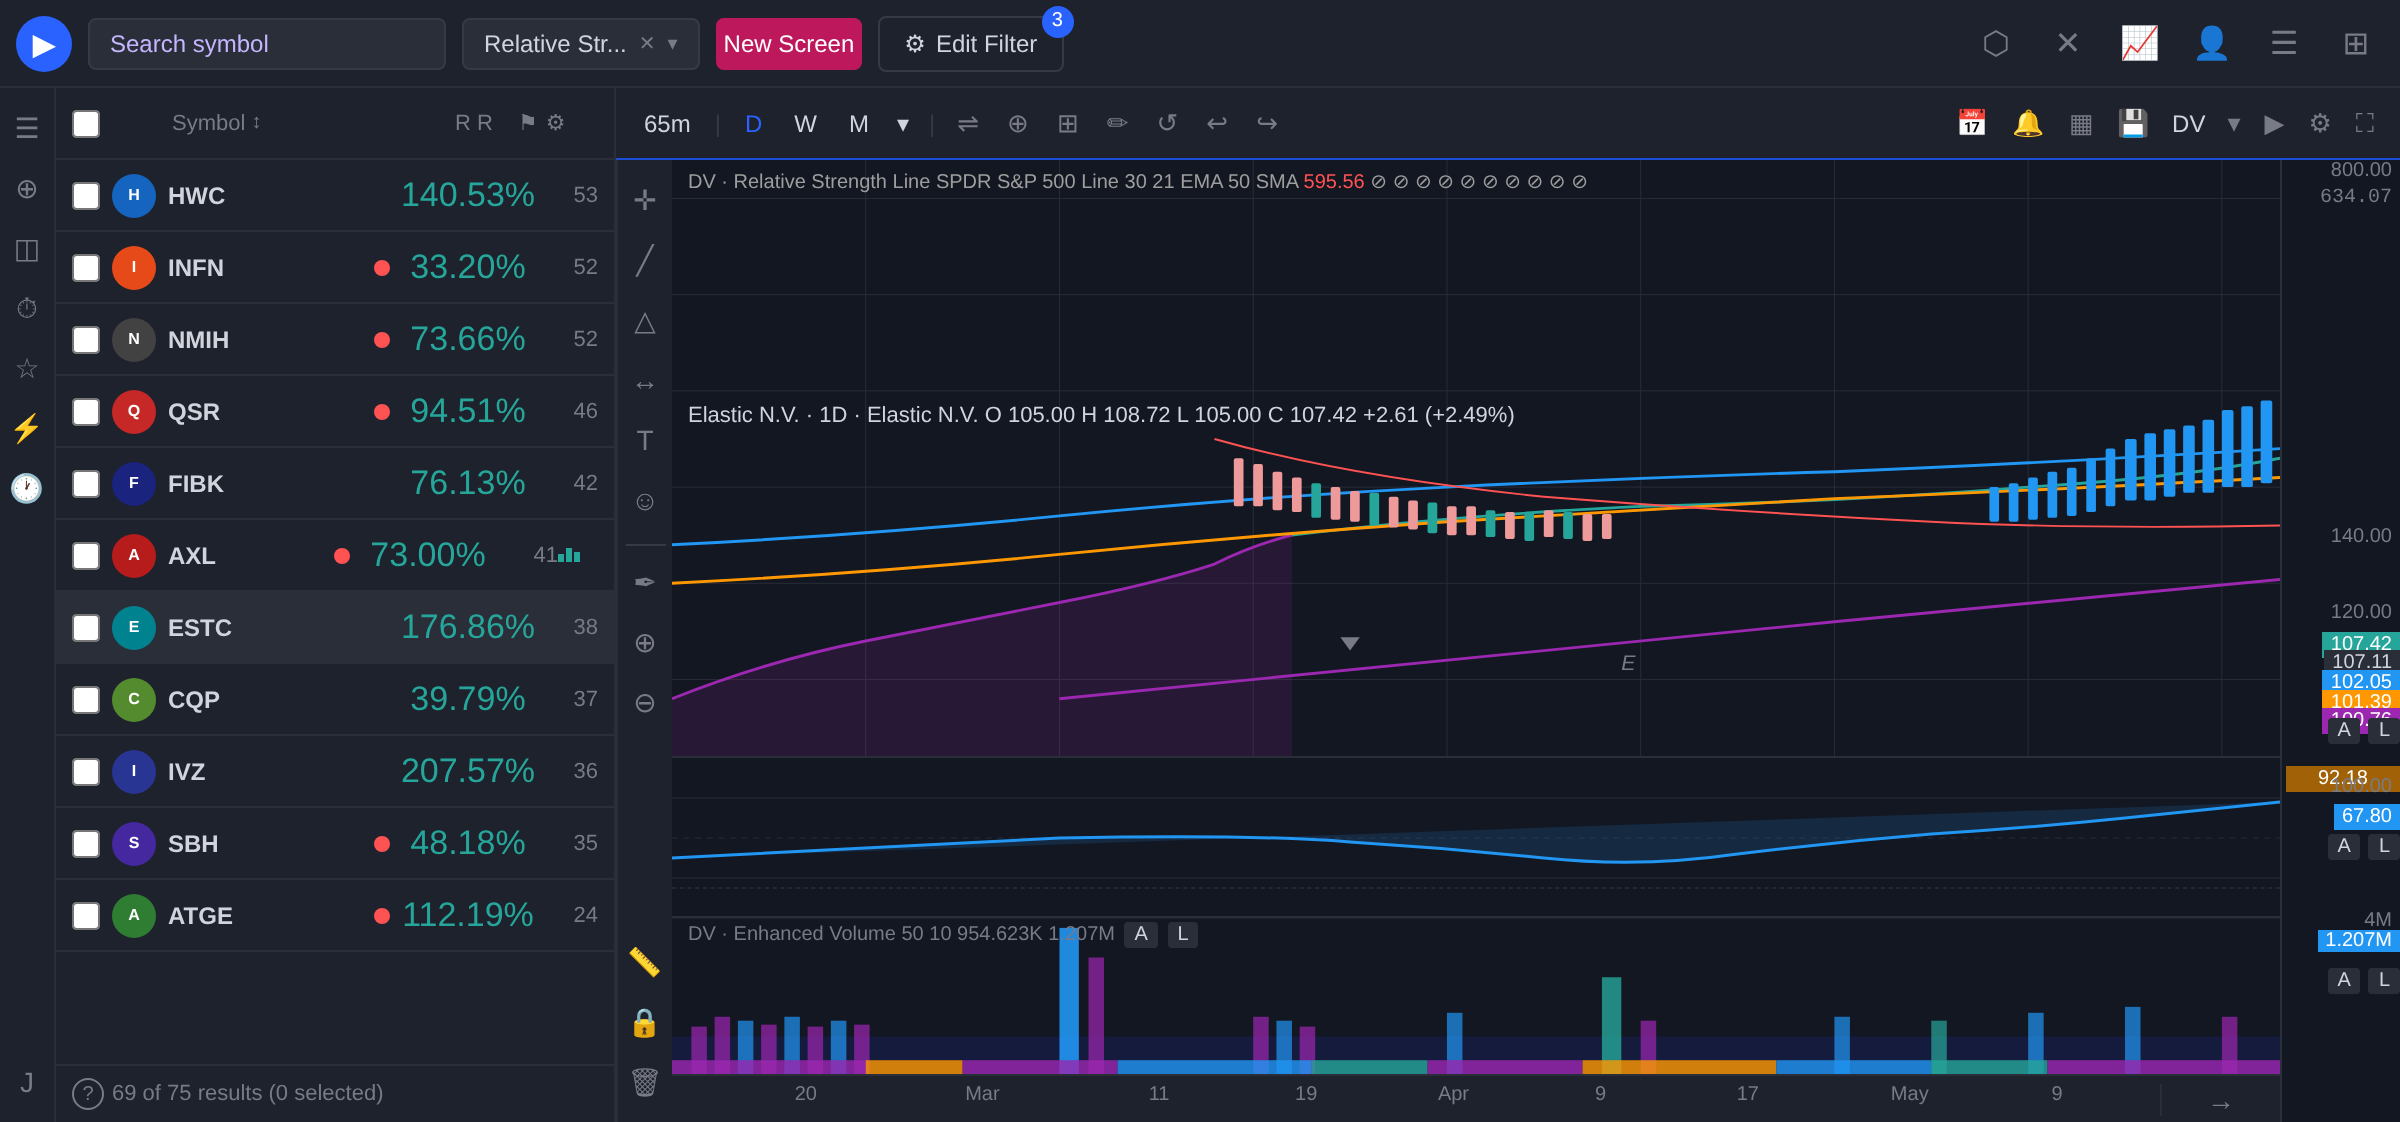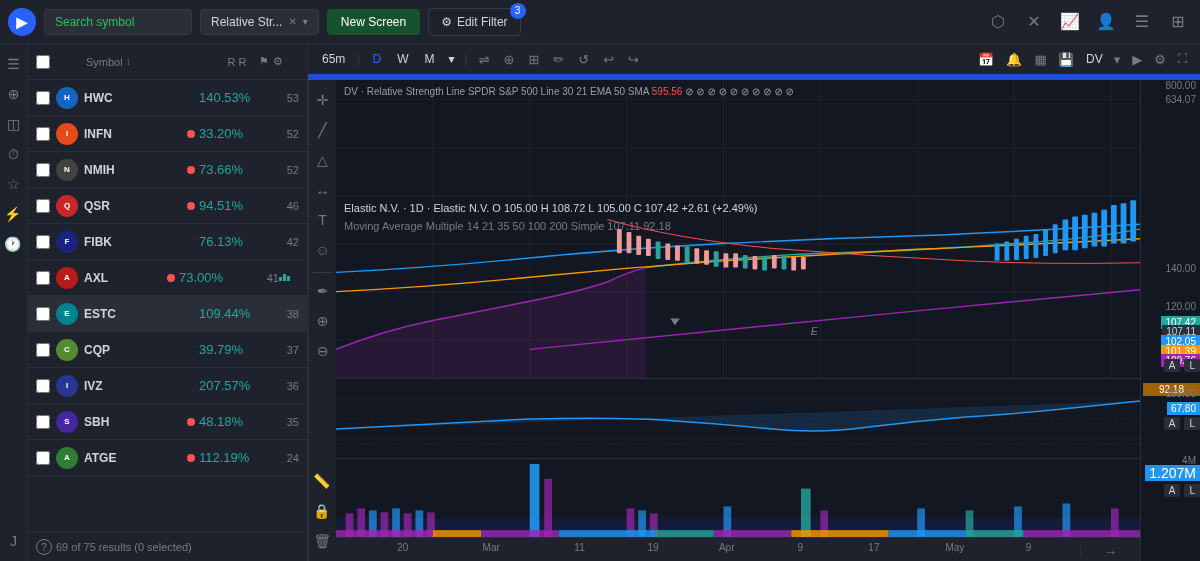--- a/index.html
+++ b/index.html
@@ -2,24 +2,24 @@
 <html><head>
   <meta charset="utf-8">
   <style>
     * { box-sizing: border-box; margin: 0; padding: 0; }
     body { background: #131722; color: #d1d4dc; font-family: -apple-system, BlinkMacSystemFont, 'Segoe UI', sans-serif; font-size: 12px; overflow: hidden; width: 1200px; height: 561px; }
 
     
     #topbar { display: flex; align-items: center; height: 44px; background: #1e222d; border-bottom: 1px solid #2a2e39; padding: 0 8px; gap: 8px; }
     #topbar .logo { width: 28px; height: 28px; background: #2962ff; border-radius: 50%; display: flex; align-items: center; justify-content: center; flex-shrink: 0; cursor: pointer; }
     #topbar .logo span { color: white; font-size: 14px; font-weight: bold; }
-    #topbar .search-box { background: #2a2e39; border: 1px solid #363a45; border-radius: 4px; padding: 5px 10px; color: #22c55e; width: 148px; cursor: pointer; }
+    #topbar .search-box { background: #2a2e39; border: 1px solid #363a45; border-radius: 4px; padding: 5px 10px; color: #c4b5fd; width: 179px; cursor: pointer; }
     #topbar .tab-active { background: #2a2e39; border: 1px solid #363a45; border-radius: 4px; padding: 5px 10px; color: #d1d4dc; display: flex; align-items: center; gap: 6px; cursor: pointer; }
     #topbar .tab-active .close-btn { color: #787b86; cursor: pointer; font-size: 10px; }
-    #topbar .new-screen-btn { background: #14532d; border: none; border-radius: 4px; color: white; padding: 6px 14px; cursor: pointer; font-size: 12px; font-weight: 500; }
+    #topbar .new-screen-btn { background: #be185d; border: none; border-radius: 4px; color: white; padding: 6px 4px; cursor: pointer; font-size: 12px; font-weight: 500; }
     #topbar .edit-filter-btn { background: transparent; border: 1px solid #363a45; border-radius: 4px; color: #d1d4dc; padding: 6px 12px; cursor: pointer; font-size: 12px; display: flex; align-items: center; gap: 5px; position: relative; }
     #topbar .edit-filter-btn .badge { position: absolute; top: -6px; right: -6px; background: #2962ff; border-radius: 50%; width: 16px; height: 16px; font-size: 10px; display: flex; align-items: center; justify-content: center; color: white; }
     #topbar .spacer { flex: 1; }
     #topbar .icon-btn { background: transparent; border: none; color: #787b86; cursor: pointer; padding: 4px; font-size: 16px; display: flex; align-items: center; justify-content: center; width: 28px; height: 28px; }
 
     
     #main { display: flex; height: calc(561px - 44px); }
 
     
     #left-sidebar { width: 28px; background: #1e222d; border-right: 1px solid #2a2e39; display: flex; flex-direction: column; align-items: center; padding: 8px 0; gap: 6px; }
@@ -33,33 +33,33 @@
     #stock-list-header .col-rr { width: 36px; text-align: center; color: #787b86; font-size: 11px; }
     #stock-list-header .sort-icon { color: #787b86; font-size: 10px; }
 
     .stock-row { display: flex; align-items: center; height: 36px; padding: 0 8px; border-bottom: 1px solid #2a2e39; cursor: pointer; }
     .stock-row.selected { background: #2a2e39; }
     .stock-row .row-checkbox { width: 14px; height: 14px; border: 1px solid #363a45; background: transparent; cursor: pointer; margin-right: 6px; flex-shrink: 0; }
     .stock-row .logo-circle { width: 22px; height: 22px; border-radius: 50%; display: flex; align-items: center; justify-content: center; font-size: 8px; font-weight: bold; color: white; flex-shrink: 0; margin-right: 6px; }
     .stock-row .symbol-name { font-size: 12px; font-weight: 600; color: #d1d4dc; flex: 1; }
     .stock-row .flag { width: 8px; height: 8px; border-radius: 50%; flex-shrink: 0; margin-right: 4px; }
     .stock-row .flag.red { background: #ff5252; }
-    .stock-row .col-pct { width: 70px; text-align: left; font-size: 13px; color: #26a69a; }
+    .stock-row .col-pct { width: 70px; text-align: center; font-size: 17px; color: #26a69a; }
     .stock-row .col-num { width: 30px; text-align: right; font-size: 11px; color: #787b86; }
     .stock-row .bars { display: flex; gap: 1px; align-items: flex-end; width: 20px; }
     .stock-row .bars span { background: #26a69a; width: 3px; display: block; }
 
     #stock-list-footer { padding: 6px 8px; color: #787b86; font-size: 11px; border-top: 1px solid #2a2e39; margin-top: auto; display: flex; align-items: center; gap: 4px; }
     #stock-list-footer .help-icon { width: 16px; height: 16px; border: 1px solid #787b86; border-radius: 50%; display: flex; align-items: center; justify-content: center; font-size: 10px; cursor: pointer; }
 
     
     #chart-area { flex: 1; display: flex; flex-direction: column; background: #131722; }
 
     
-    #chart-toolbar { display: flex; align-items: center; height: 36px; padding: 0 8px; border-bottom: 6px solid #1d4ed8; gap: 4px; background: #1e222d; justify-content: flex-end; }
+    #chart-toolbar { display: flex; align-items: center; height: 36px; padding: 0 8px; border-bottom: 1px solid #1d4ed8; gap: 4px; background: #1e222d; justify-content: flex-end; }
     #chart-toolbar .timeframe { color: #d1d4dc; font-size: 12px; font-weight: 500; padding: 2px 6px; cursor: pointer; border-radius: 3px; }
     #chart-toolbar .timeframe.active { color: #2962ff; }
     #chart-toolbar .tf-sep { color: #363a45; margin: 0 2px; }
     #chart-toolbar .toolbar-btn { background: transparent; border: none; color: #787b86; cursor: pointer; padding: 3px 5px; font-size: 13px; display: flex; align-items: center; border-radius: 3px; }
     #chart-toolbar .tf-dropdown { display: flex; align-items: center; gap: 2px; cursor: pointer; padding: 2px 4px; border-radius: 3px; }
     #chart-toolbar .spacer { flex: 1; }
     #chart-toolbar .right-btns { display: flex; gap: 2px; align-items: center; }
 
     
     .chart-info { position: absolute; top: 4px; left: 8px; font-size: 11px; color: #787b86; line-height: 1.6; z-index: 10; }
@@ -201,21 +201,21 @@
           <div class="bars">
             <span style="height: 4px;"></span>
             <span style="height: 7px;"></span>
             <span style="height: 5px;"></span>
           </div>
         </div>
         <div class="stock-row selected">
           <input type="checkbox" class="row-checkbox" style="">
           <div class="logo-circle" style="background: rgb(0, 131, 143);">E</div>
           <span class="symbol-name">ESTC</span>
-          <span class="col-pct">109.44%</span>
+          <span class="col-pct">176.86%</span>
           <span class="col-num">38</span>
         </div>
         <div class="stock-row">
           <input type="checkbox" class="row-checkbox" style="">
           <div class="logo-circle" style="background: rgb(85, 139, 47);">C</div>
           <span class="symbol-name">CQP</span>
           <span class="col-pct">39.79%</span>
           <span class="col-num">37</span>
         </div>
         <div class="stock-row">
@@ -305,21 +305,20 @@
 
         <div class="chart-info">
           <div style="color:#9e9e9e;font-size:10px;">
             <span>DV · Relative Strength Line SPDR S&amp;P 500 Line 30 21 EMA 50 SMA</span>
             <span style="color:#ff5252;">595.56</span>
             <span style="color:#9e9e9e;"> ⊘ ⊘ ⊘ ⊘ ⊘ ⊘ ⊘ ⊘ ⊘ ⊘</span>
           </div>
           <div style="margin-top:100px;" class="ticker-info">
             <span>Elastic N.V. · 1D · Elastic N.V.  O 105.00  H 108.72  L 105.00  C 107.42  +2.61 (+2.49%)</span>
           </div>
-          <div class="ma-line2">Moving Average Multiple 14 21 35 50 100 200 Simple  107.11  92.18</div>
         </div>
 
         <svg id="main-chart-svg" viewBox="0 0 830 310" preserveAspectRatio="none" style="position:absolute;top:0;left:0;width:100%;height:62%;">
 
           <rect width="830" height="310" fill="#131722"></rect>
 
           <line x1="0" y1="20" x2="830" y2="20" stroke="#2a2e39" stroke-width="0.5"></line>
           <line x1="0" y1="70" x2="830" y2="70" stroke="#2a2e39" stroke-width="0.5"></line>
           <line x1="0" y1="120" x2="830" y2="120" stroke="#2a2e39" stroke-width="0.5"></line>
           <line x1="0" y1="170" x2="830" y2="170" stroke="#2a2e39" stroke-width="0.5"></line>
@@ -396,20 +395,25 @@
             <line x1="0" y1="20" x2="830" y2="20" stroke="#2a2e39" stroke-width="0.5"></line>
             <line x1="0" y1="60" x2="830" y2="60" stroke="#2a2e39" stroke-width="0.5"></line>
 
             <path d="M0,50 Q100,45 200,40 Q300,38 350,42 Q400,45 450,50 Q500,55 550,48 Q600,42 650,38 Q700,35 750,30 Q800,25 830,22" fill="rgba(33,150,243,0.15)" stroke="#2196f3" stroke-width="1.5"></path>
 
             <line x1="0" y1="65" x2="830" y2="65" stroke="#363a45" stroke-width="0.5" stroke-dasharray="2"></line>
           </svg>
         </div>
 
         <div class="chart-sub-row" style="position:absolute;top:calc(62% + 80px);left:0;right:0;bottom:24px;">
+          <div class="sub-panel-label">
+            <span>DV · Enhanced Volume 50 10  954.623K  1.207M</span>
+            <button class="al-btn">A</button>
+            <button class="al-btn">L</button>
+          </div>
           <svg width="100%" height="100%" style="position:absolute;" viewBox="0 0 830 80" preserveAspectRatio="none">
             <rect width="830" height="80" fill="#131722"></rect>
             <line x1="0" y1="0" x2="830" y2="0" stroke="#2a2e39" stroke-width="0.5"></line>
 
             <rect x="0" y="60" width="830" height="20" fill="#1a237e" opacity="0.3"></rect>
 
             <rect x="10" y="55" width="8" height="25" fill="#9c27b0" opacity="0.7"></rect>
             <rect x="22" y="50" width="8" height="30" fill="#9c27b0" opacity="0.7"></rect>
             <rect x="34" y="52" width="8" height="28" fill="#2196f3" opacity="0.7"></rect>
             <rect x="46" y="54" width="8" height="26" fill="#9c27b0" opacity="0.7"></rect>
@@ -461,21 +465,21 @@
           </div>
           <div class="x-axis-right">
             <span class="scroll-right-btn">→</span>
           </div>
         </div>
       </div>
 
       <div id="price-axis" style="width:60px;position:relative;background:#131722;border-left:1px solid #2a2e39;">
 
         <div style="position:absolute;top:0;right:4px;font-size:10px;color:#787b86;">800.00</div>
-        <div style="position:absolute;top:3%;right:4px;font-size:10px;color:#787b86;">634.07</div>
+        <div style="position:absolute;top:3%;right:4px;font-size:10px;color:#787b86;font-family:Liberation Mono, monospace;">634.07</div>
         <div style="position:absolute;top:38%;right:4px;font-size:10px;color:#787b86;">140.00</div>
         <div style="position:absolute;top:46%;right:4px;font-size:10px;color:#787b86;">120.00</div>
         <div style="position:absolute;top:52%;right:4px;font-size:10px;color:#787b86;">110.00</div>
 
         <div style="position:absolute;top:49%;right:0;background:#26a69a;color:white;font-size:10px;padding:1px 4px;white-space:nowrap;">107.42</div>
         <div style="position:absolute;top:51%;right:0;background:#2a2e39;color:#d1d4dc;font-size:10px;padding:1px 4px;white-space:nowrap;">107.11</div>
         <div style="position:absolute;top:53%;right:0;background:#2196f3;color:white;font-size:10px;padding:1px 4px;white-space:nowrap;">102.05</div>
         <div style="position:absolute;top:55%;right:0;background:#ff9800;color:white;font-size:10px;padding:1px 4px;white-space:nowrap;">101.39</div>
         <div style="position:absolute;top:57%;right:0;background:#9c27b0;color:white;font-size:10px;padding:1px 4px;white-space:nowrap;">100.76</div>
         <div style="position:absolute;top:63%;right:0;background:#a16207;color:white;font-size:10px;padding:1px 16px;white-space:nowrap;">92.18</div>
@@ -486,21 +490,21 @@
         </div>
 
         <div style="position:absolute;top:64%;right:4px;font-size:10px;color:#787b86;">100.00</div>
         <div style="position:absolute;top:67%;right:0;background:#2196f3;color:white;font-size:10px;padding:1px 4px;">67.80</div>
         <div style="position:absolute;top:70%;right:0;display:flex;gap:2px;">
           <button class="al-btn">A</button>
           <button class="al-btn">L</button>
         </div>
 
         <div style="position:absolute;top:78%;right:4px;font-size:10px;color:#787b86;">4M</div>
-        <div style="position:absolute;top:80%;right:0;background:#2196f3;color:white;font-size:14px;padding:0 4px;">1.207M</div>
+        <div style="position:absolute;top:80%;right:0;background:#2196f3;color:white;font-size:10px;padding:0 4px;">1.207M</div>
         <div style="position:absolute;top:84%;right:0;display:flex;gap:2px;">
           <button class="al-btn">A</button>
           <button class="al-btn">L</button>
         </div>
       </div>
     </div>
   </div>
 </div>
 
 </body></html>

